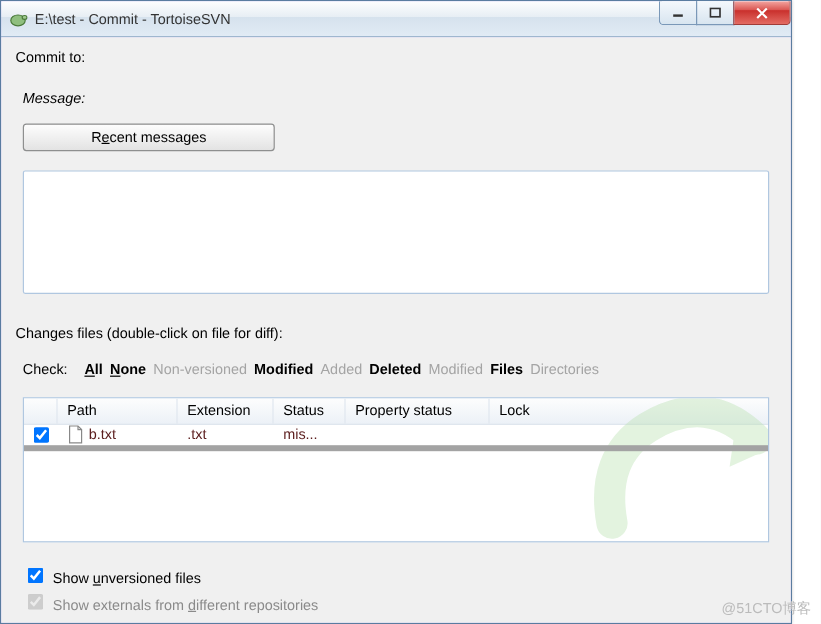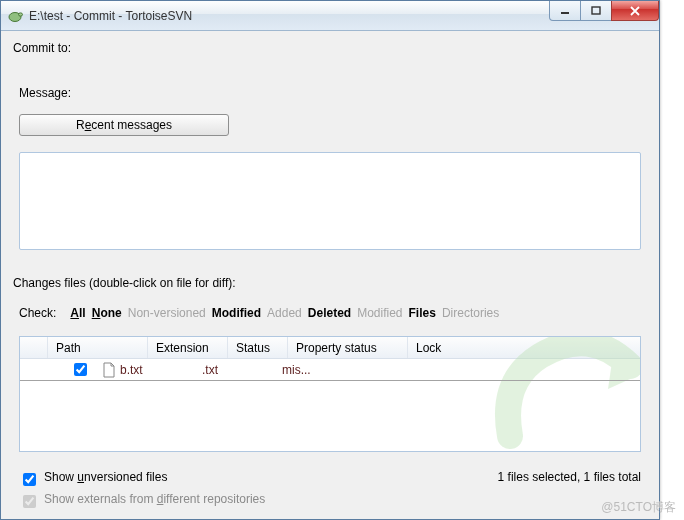--- a/index.html
+++ b/index.html
@@ -8,50 +8,50 @@
 .titlebar { height: 30px; background: linear-gradient(#fdfefe, #e7eef4 45%, #d6e2ed 46%, #e1ebf5); display: flex; align-items: center; padding: 0 0 0 6px; border-bottom: 1px solid #9fb7cf; }
 .titlebar .icon { width: 16px; height: 16px; margin-right: 6px; }
 .titlebar .title { flex: 1; color: #333; }
 .winbtns { display: flex; height: 100%; align-items: flex-start; }
 .winbtn { width: 32px; height: 20px; border: 1px solid #7a98b8; border-top: none; background: linear-gradient(#f4f8fc, #d8e5f0); display: flex; align-items: center; justify-content: center; font-size: 10px; color: #333; margin-left: -1px; }
 .winbtn.close { width: 48px; background: linear-gradient(#f3a5a0, #d9534f 40%, #c9302c 41%, #e36b63); border-color: #a03c38; color: #fff; border-bottom-right-radius: 4px; }
 .winbtn.min { border-bottom-left-radius: 4px; }
 .client { flex: 1; background: #f0f0f0; padding: 8px 10px; overflow: hidden; display: flex; flex-direction: column; gap: 12px; }
 .label { margin: 2px 2px 2px 2px; }
 .url { font-weight: bold; font-size: 13px; margin: 0 2px 6px 2px; }
-.fieldset-label { margin: 17px 2px 0 8px; }
+.fieldset-label { margin: 6px 2px 0 8px; font-style: italic; }
 .btn { background: linear-gradient(#fdfdfd, #e3e3e3); border: 1px solid #8e8f8f; border-radius: 3px; height: 24px; padding: 0 18px; font-family: inherit; font-size: 12px; margin: 2px 0 4px 8px; width: 210px; }
 .u { text-decoration: underline; }
 .textarea { margin: 0 8px 10px 8px; border: 1px solid #b0c7e0; background: #fff; height: 110px; border-radius: 2px; resize: none; font-family: inherit; font-size: 12px; padding: 4px; }
 .changes-label { margin: 4px 2px 4px 2px; }
 .checkrow { margin: 0 2px 4px 8px; display: flex; gap: 6px; flex-wrap: wrap; align-items: baseline; }
 .checkrow .lbl { margin-right: 8px; }
 .checkrow a { cursor: pointer; }
 .bold { font-weight: bold; }
 .dim { color: #a4a4a4; }
 .listbox { margin: 0 8px 6px 8px; border: 1px solid #b0c7e0; background: #fff; height: 130px; position: relative; overflow: hidden; }
 .bg-arrow { position: absolute; right: -10px; bottom: -10px; width: 170px; height: 140px; opacity: 0.4; pointer-events: none; }
 .listhead { display: flex; background: linear-gradient(#fdfdfd, #ecf1f7); border-bottom: 1px solid #d8e0ea; height: 22px; align-items: center; }
 .col { padding: 0 8px; border-right: 1px solid #e0e6ee; height: 100%; display: flex; align-items: center; font-size: 12px; }
 .col.ck { width: 28px; justify-content: center; }
 .col.path { width: 100px; }
 .col.ext { width: 80px; }
 .col.stat { width: 60px; }
 .col.prop { width: 120px; }
 .col.lock { flex: 1; border-right: none; }
-.row { display: flex; height: 22px; align-items: center; border-bottom: 1px solid #a3a3a3; position: relative; z-index: 1; padding-left: 46px; }
+.row { display: flex; height: 22px; align-items: center; border-bottom: 5px solid #a3a3a3; position: relative; z-index: 1; }
 .row .cell { padding: 0 8px; font-size: 12px; }
 .row .ckc { width: 28px; display: flex; justify-content: center; }
 .row .pathc { width: 100px; display: flex; align-items: center; gap: 4px; color: #5a1c1c; }
 .row .extc { width: 80px; color: #5a1c1c; }
 .row .statc { width: 60px; color: #5a1c1c; }
 .fileicon { width: 14px; height: 16px; }
 .bottomrow { display: flex; justify-content: space-between; align-items: flex-start; margin: 0 8px 0 8px; }
 .checks { display: flex; flex-direction: column; gap: 3px; }
-.chk { display: flex; align-items: flex-start; gap: 5px; }
+.chk { display: flex; align-items: flex-end; gap: 5px; }
 .chk.disabled { color: #8a8a8a; }
 .status { white-space: nowrap; font-size: 12px; }
 .watermark { position: absolute; right: 8px; bottom: 4px; font-size: 12px; color: #bbb; }
 .wrapper { position: relative; width: 684px; height: 520px; }
 </style>
 </head>
 <body>
 
 <div class="wrapper">
 <div class="window">
@@ -137,19 +137,18 @@
       <div class="checks">
         <label class="chk">
           <input type="checkbox" checked="" style="">
           <span><span>Show </span><span class="u">u</span><span>nversioned files</span></span>
         </label>
         <label class="chk disabled">
           <input type="checkbox" checked="" disabled="" style="">
           <span><span>Show externals from </span><span class="u">d</span><span>ifferent repositories</span></span>
         </label>
       </div>
-      <div class="status">1 files selected, 1 files total</div>
     </div>
 
   </div>
 </div>
 <div class="watermark">@51CTO博客</div>
 </div>
 
 </body></html>

